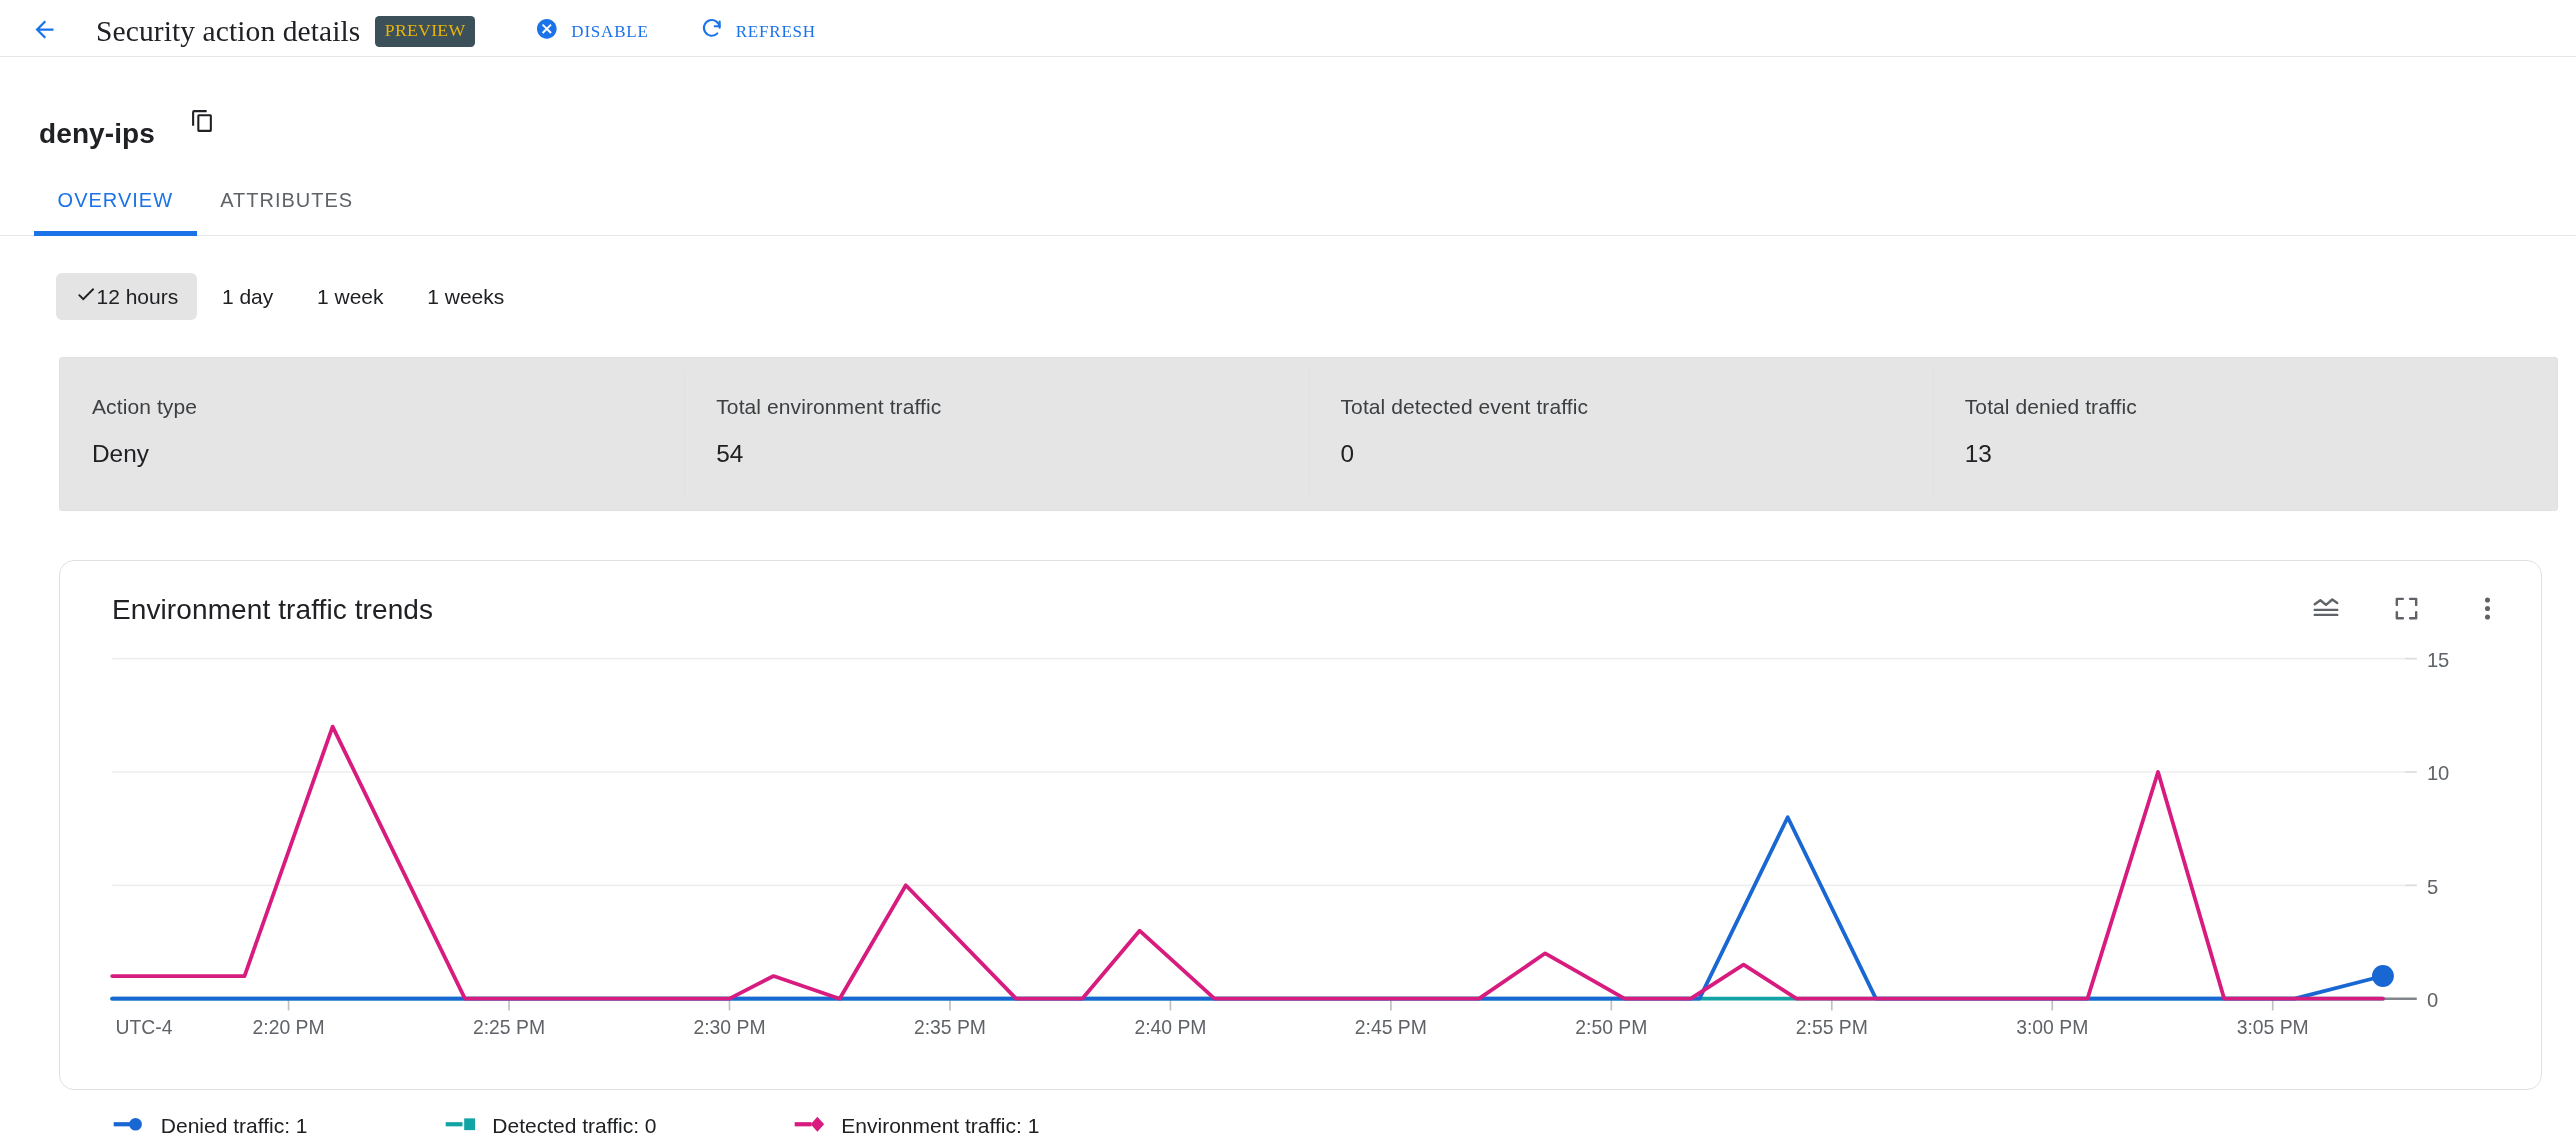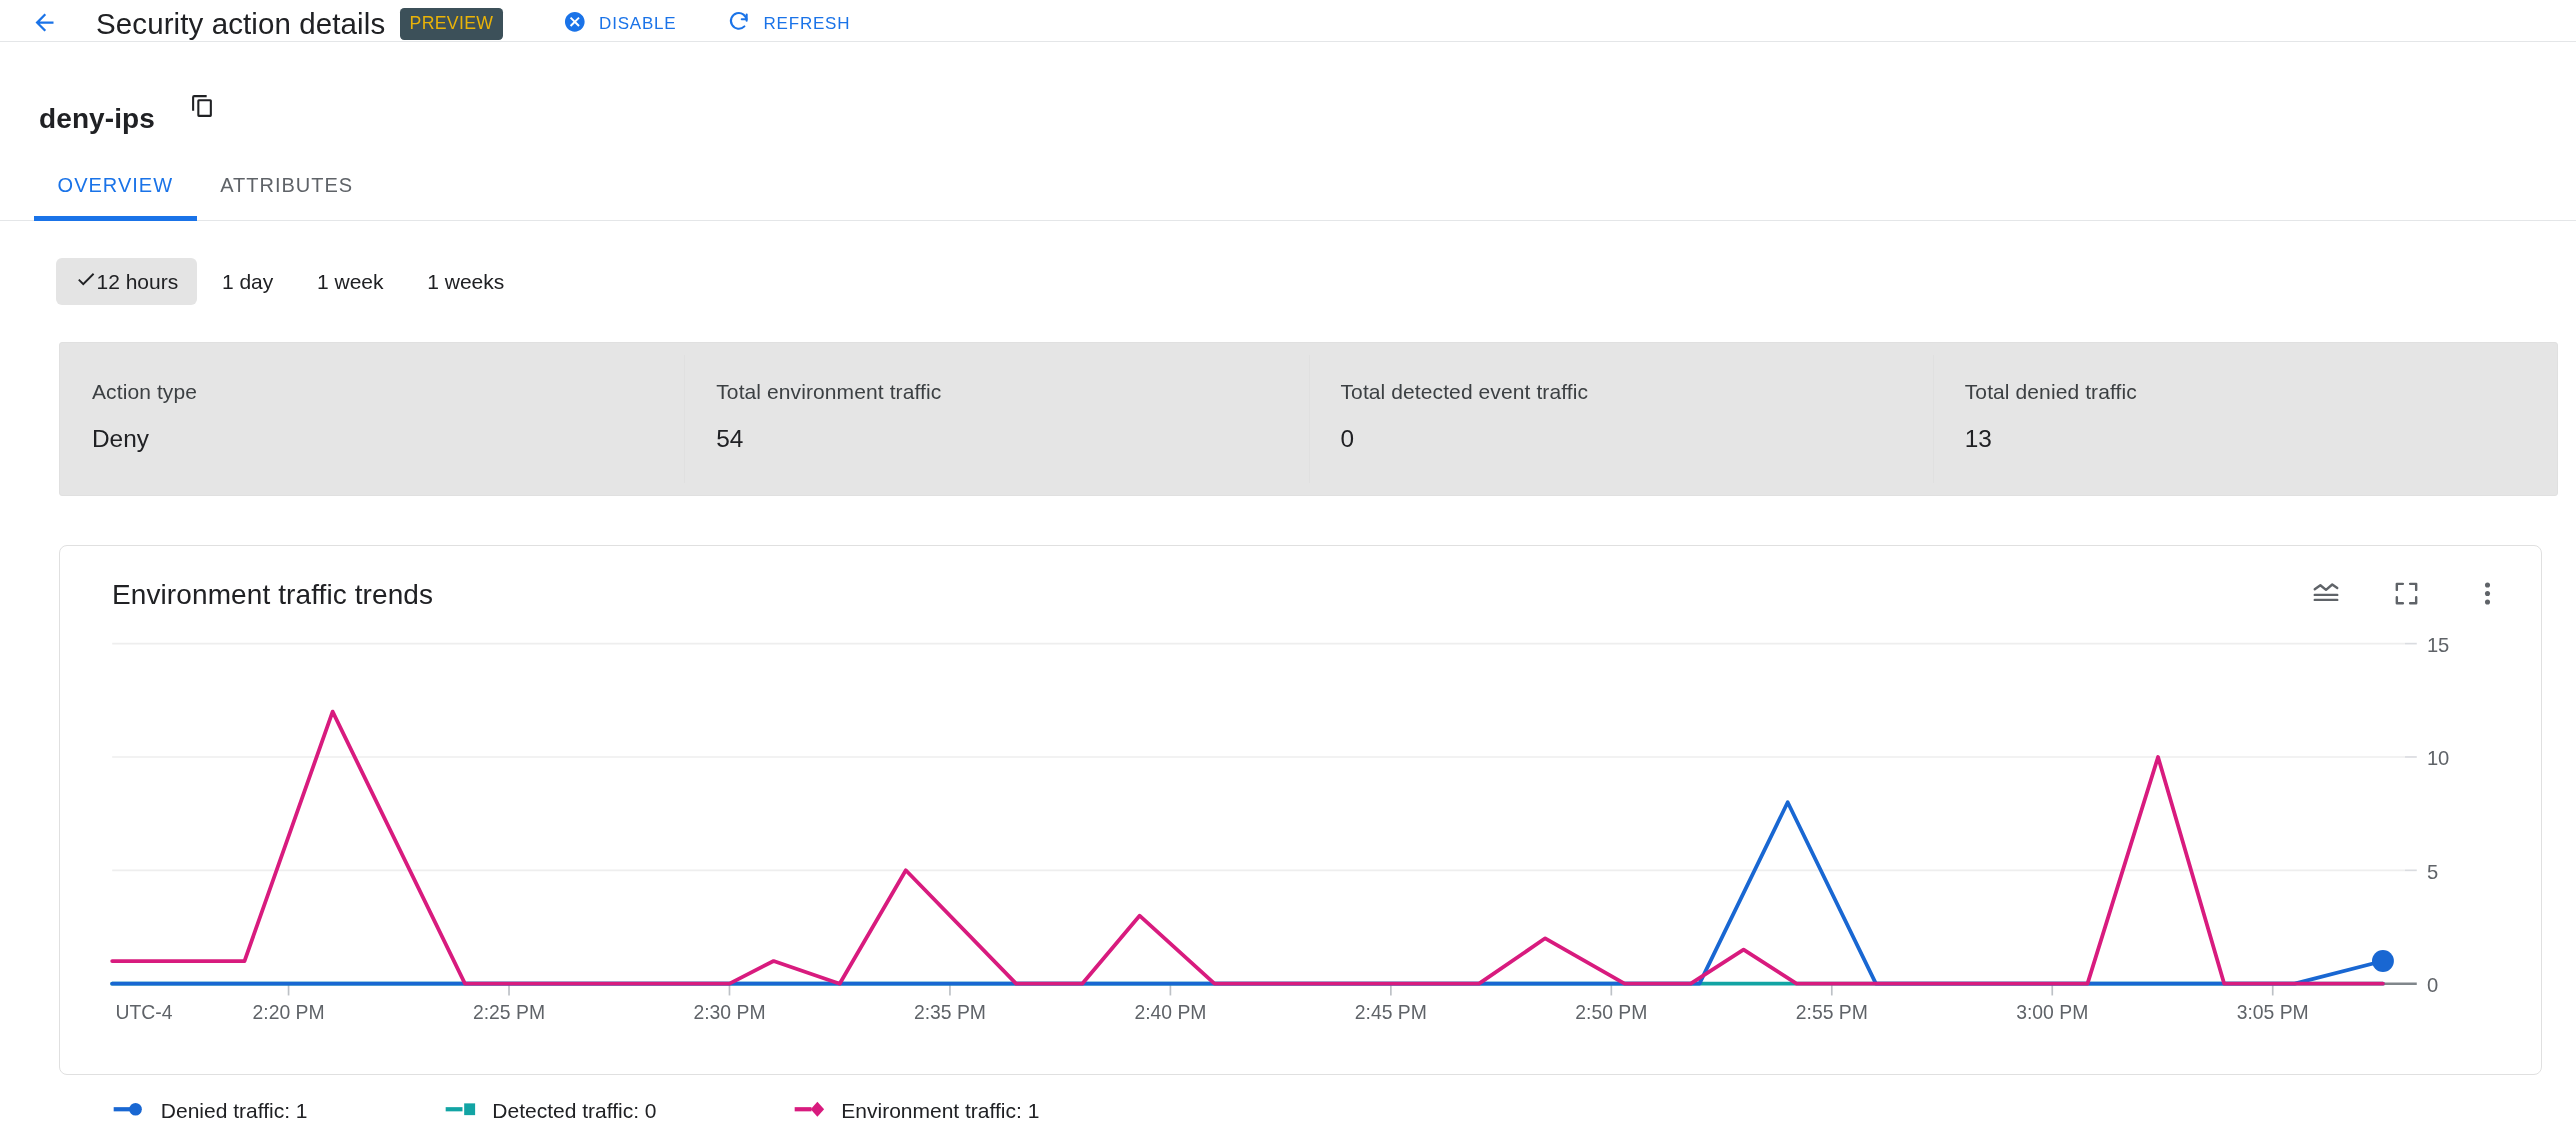--- a/index.html
+++ b/index.html
@@ -11,26 +11,27 @@
     width: 2576px;
     height: 1136px;
     font-family: "Liberation Sans", sans-serif;
     color: #202124;
     overflow: hidden;
     position: relative;
   }
 
   
   .appbar {
-    height: 42px;
+    height: 57px;
     display: flex;
     align-items: center;
     border-bottom: 0.8px solid #e4e6e8;
     padding: 7px 0 0 22px;
     box-sizing: border-box;
+    font-family: Liberation Serif, serif;
   }
   .back-btn {
     width: 44px;
     height: 44px;
     display: flex;
     align-items: center;
     justify-content: center;
     border-radius: 50%;
     cursor: pointer;
     flex: none;
@@ -189,21 +190,21 @@
   .stat-value {
     font-size: 24.4px;
     color: #202124;
     margin-top: 21px;
   }
 
   
   .chart-card {
     margin: 49px 34px 0 59px;
     border: 0.8px solid #e0e0e0;
-    border-radius: 8px;
+    border-radius: 15px;
     background: #ffffff;
     height: 530px;
     position: relative;
     box-sizing: border-box;
   }
   .chart-head {
     display: flex;
     align-items: center;
     justify-content: space-between;
     padding: 30px 35px 0 52px;

